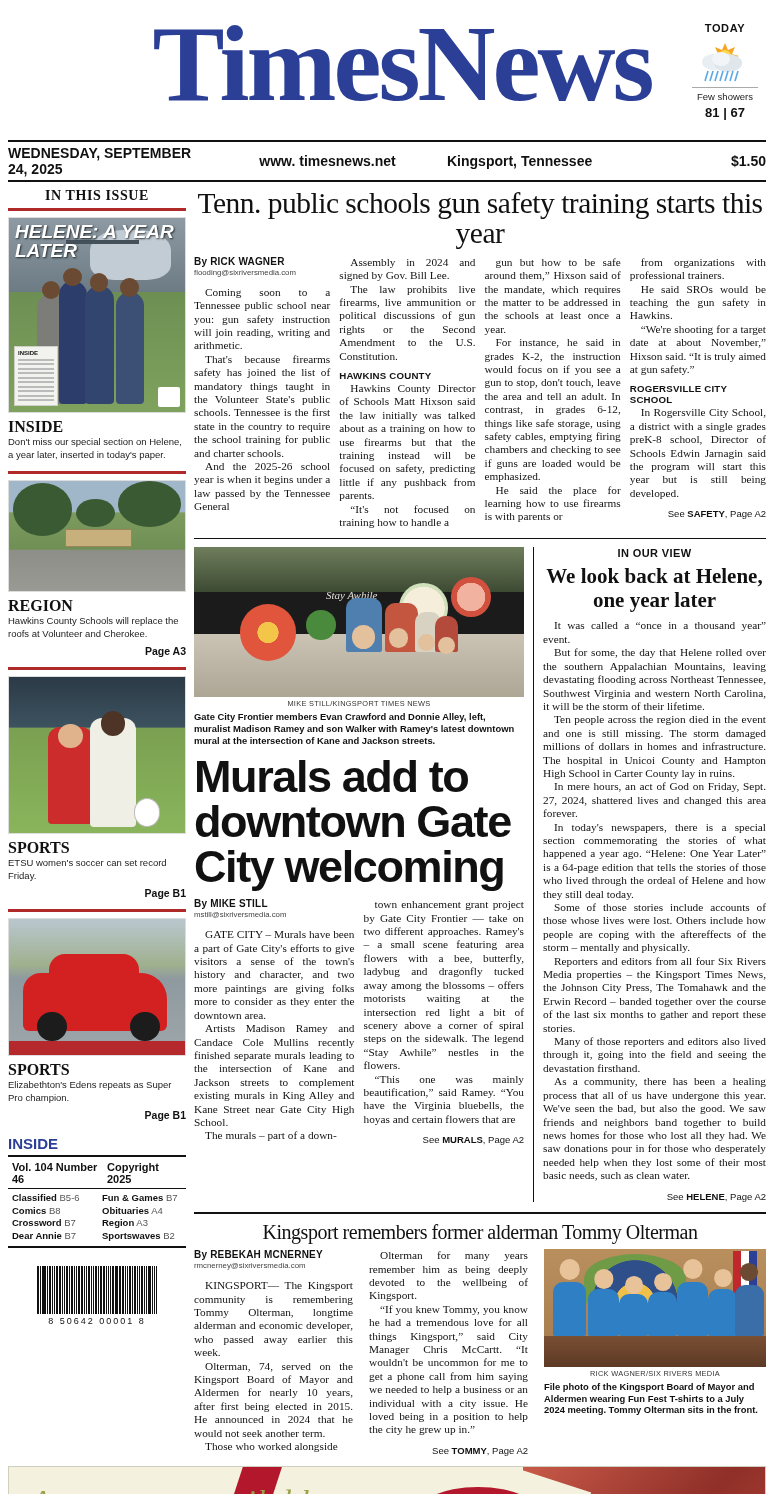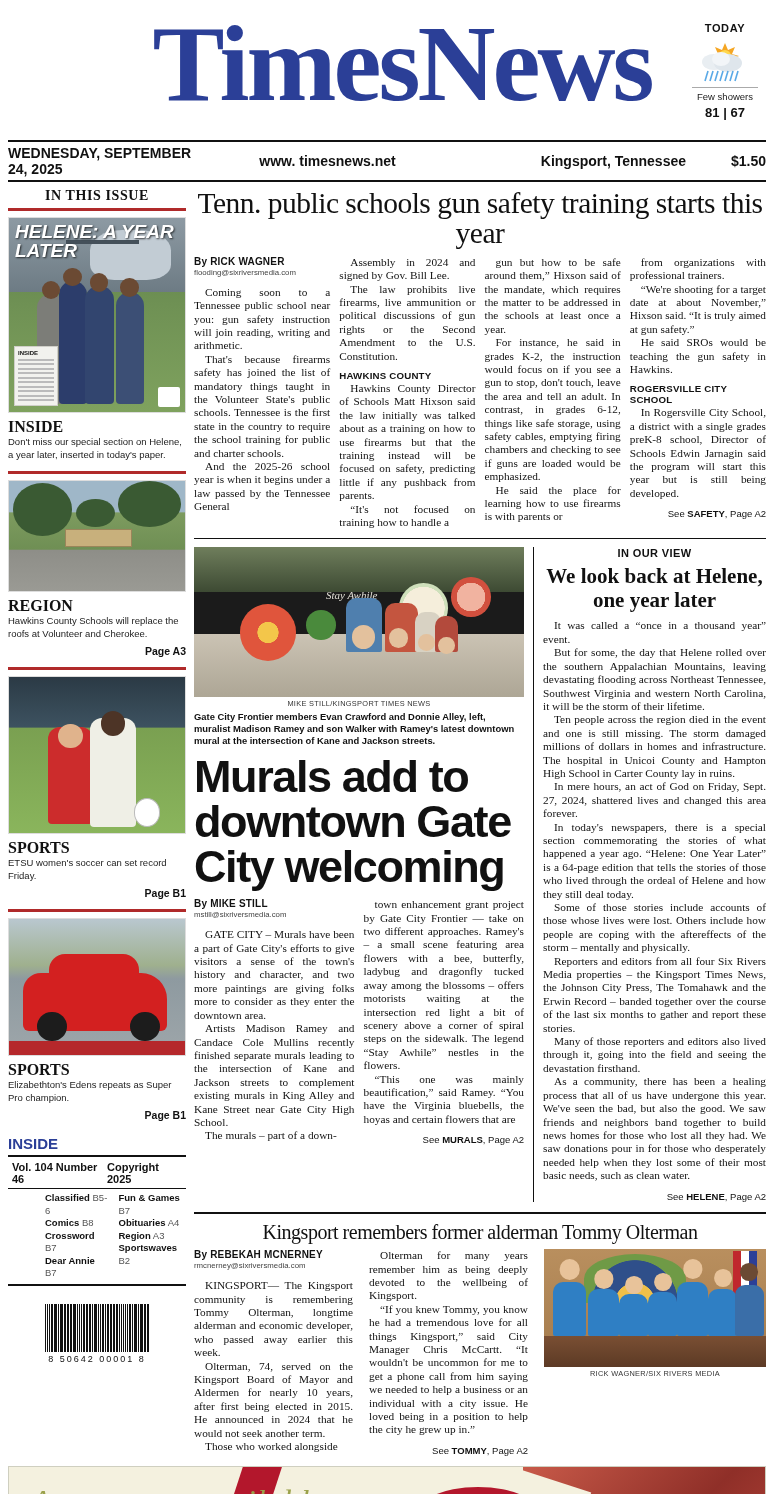--- a/index.html
+++ b/index.html
@@ -48,21 +48,21 @@
   .dateline-rule-top { border-top:2px solid #111; margin:0 8px; }
   .dateline {
     display:flex; align-items:center;
     margin:0 8px; padding:3px 0 3px 0;
     font-family:"Liberation Sans", sans-serif;
     font-weight:700; font-size:14px; color:#111;
     border-bottom:2px solid #111;
   }
   .dateline .d1 { flex:0 0 200px; text-align:left; }
   .dateline .d2 { flex:1; text-align:center; }
-  .dateline .d3 { flex:1; text-align:right; }
+  .dateline .d3 { flex:1; text-align:left; }
   .dateline .d4 { flex:0 0 80px; text-align:right; }
 
   
   .page { display:flex; padding:6px 8px 0 8px; gap:8px; }
   .rail { width:178px; flex:0 0 178px; }
   .content { flex:1; }
 
   
   .rail-head {
     text-align:center;
@@ -143,29 +143,29 @@
     font-family:"Liberation Sans", sans-serif;
     font-weight:700; font-size:15px; color:#2b3f97; margin-bottom:3px;
   }
   .index-box { border-top:2px solid #111; border-bottom:2px solid #111; padding:4px 0; }
   .index-vol {
     display:flex; justify-content:space-between;
     font-family:"Liberation Sans", sans-serif;
     font-weight:700; font-size:11px; border-bottom:1px solid #111;
     padding:0 4px 3px; margin-bottom:3px;
   }
-  .index-cols { display:flex; gap:10px; padding:0 4px;margin-left:33px; }
+  .index-cols { display:flex; gap:10px; padding:0 4px; }
   .index-cols div { flex:1; }
   .index-row {
     font-family:"Liberation Sans", sans-serif; font-size:9.5px; line-height:12.5px;
   }
   .index-row b { font-weight:700; }
   .index-row span { color:#555; }
 
-  .barcode { margin:18px auto 0; width:104px; text-align:center; }
+  .barcode { margin:18px auto 0; width:120px; text-align:center; }
   .bars { height:48px; display:flex; align-items:stretch; justify-content:center; gap:1px; }
   .bars i { display:block; background:#111; }
   .bc-num { font-family:"Liberation Sans", sans-serif; font-size:9px; letter-spacing:2px; margin-top:2px; }
 
   
   .hl-serif {
     font-family:"Liberation Serif", serif; font-weight:400;
     line-height:1.03; letter-spacing:-.5px;
   }
   .lead-hl { font-size:29.5px; text-align:center; margin:0 0 7px; }
@@ -542,22 +542,22 @@
         </div>
 
         <div class="body-col">
           <p>gun but how to be safe around them,” Hixson said of the mandate, which requires the matter to be addressed in the schools at least once a year.</p>
           <p>For instance, he said in grades K-2, the instruction would focus on if you see a gun to stop, don't touch, leave the area and tell an adult. In contrast, in grades 6-12, things like safe storage, using safety cables, emptying firing chambers and checking to see if guns are loaded would be emphasized.</p>
           <p>He said the place for learning how to use firearms is with parents or</p>
         </div>
 
         <div class="body-col">
           <p>from organizations with professional trainers.</p>
+          <p>He said SROs would be teaching the gun safety in Hawkins.</p>
           <p>“We're shooting for a target date at about November,” Hixson said. “It is truly aimed at gun safety.”</p>
-          <p>He said SROs would be teaching the gun safety in Hawkins.</p>
           <div class="subhead">ROGERSVILLE CITY SCHOOL</div>
           <p>In Rogersville City School, a district with a single grades preK-8 school, Director of Schools Edwin Jarnagin said the program will start this year but is still being developed.</p>
           <div class="jumpline">
             <span>See </span><b>SAFETY</b><span>, Page A2</span>
           </div>
         </div>
       </div>
     </div>
 
     <div class="hr-thin"></div>
@@ -667,20 +667,21 @@
                 <i></i>
               </div>
             <div class="person" style="left:74%;width:13%;height:40%;">
                 <i></i>
               </div>
             <div class="person" style="left:86%;width:13%;height:44%;background:#3a6ea8;">
                 <i style="background:#6b4a33"></i>
               </div>
           </div>
           <div class="photo-credit">RICK WAGNER/SIX RIVERS MEDIA</div>
+          <div class="photo-cap">File photo of the Kingsport Board of Mayor and Aldermen wearing Fun Fest T-shirts to a July 2024 meeting. Tommy Olterman sits in the front.</div>
         </div>
       </div>
     </div>
 
   </div>
 </div>
 
 <div class="ad">
   <div class="ad-bg"></div>
   <div class="ad-photo"></div>

